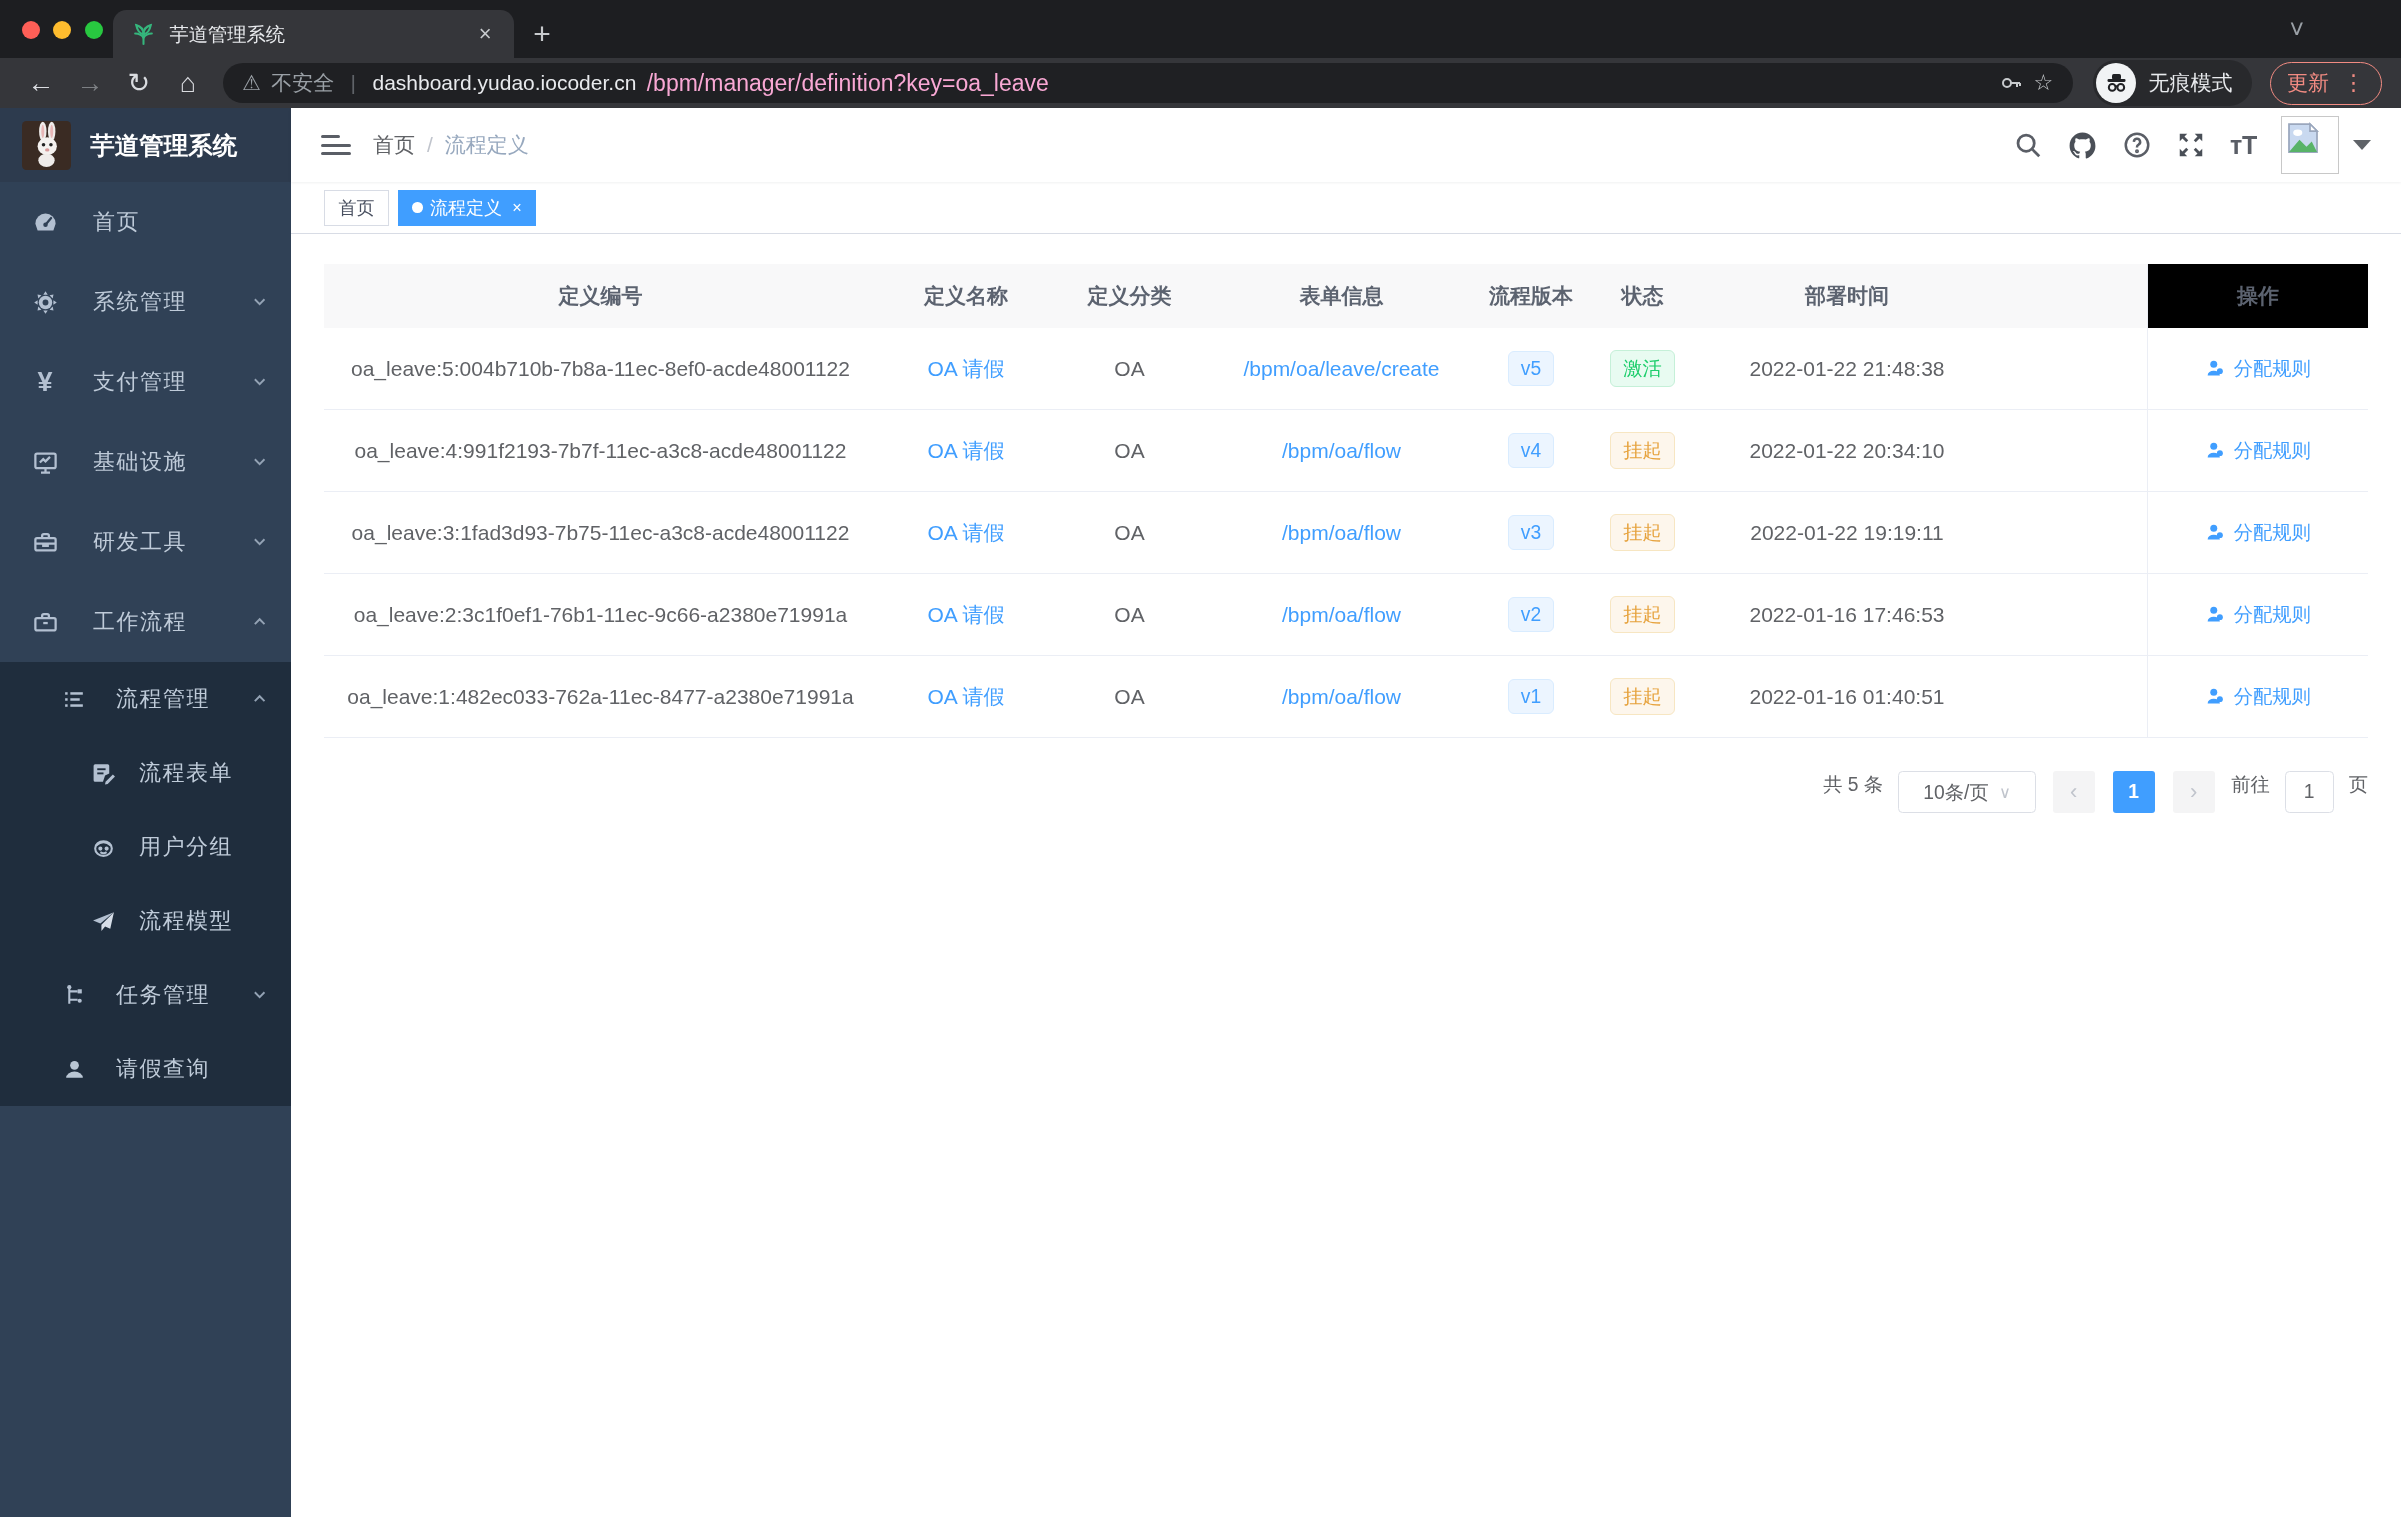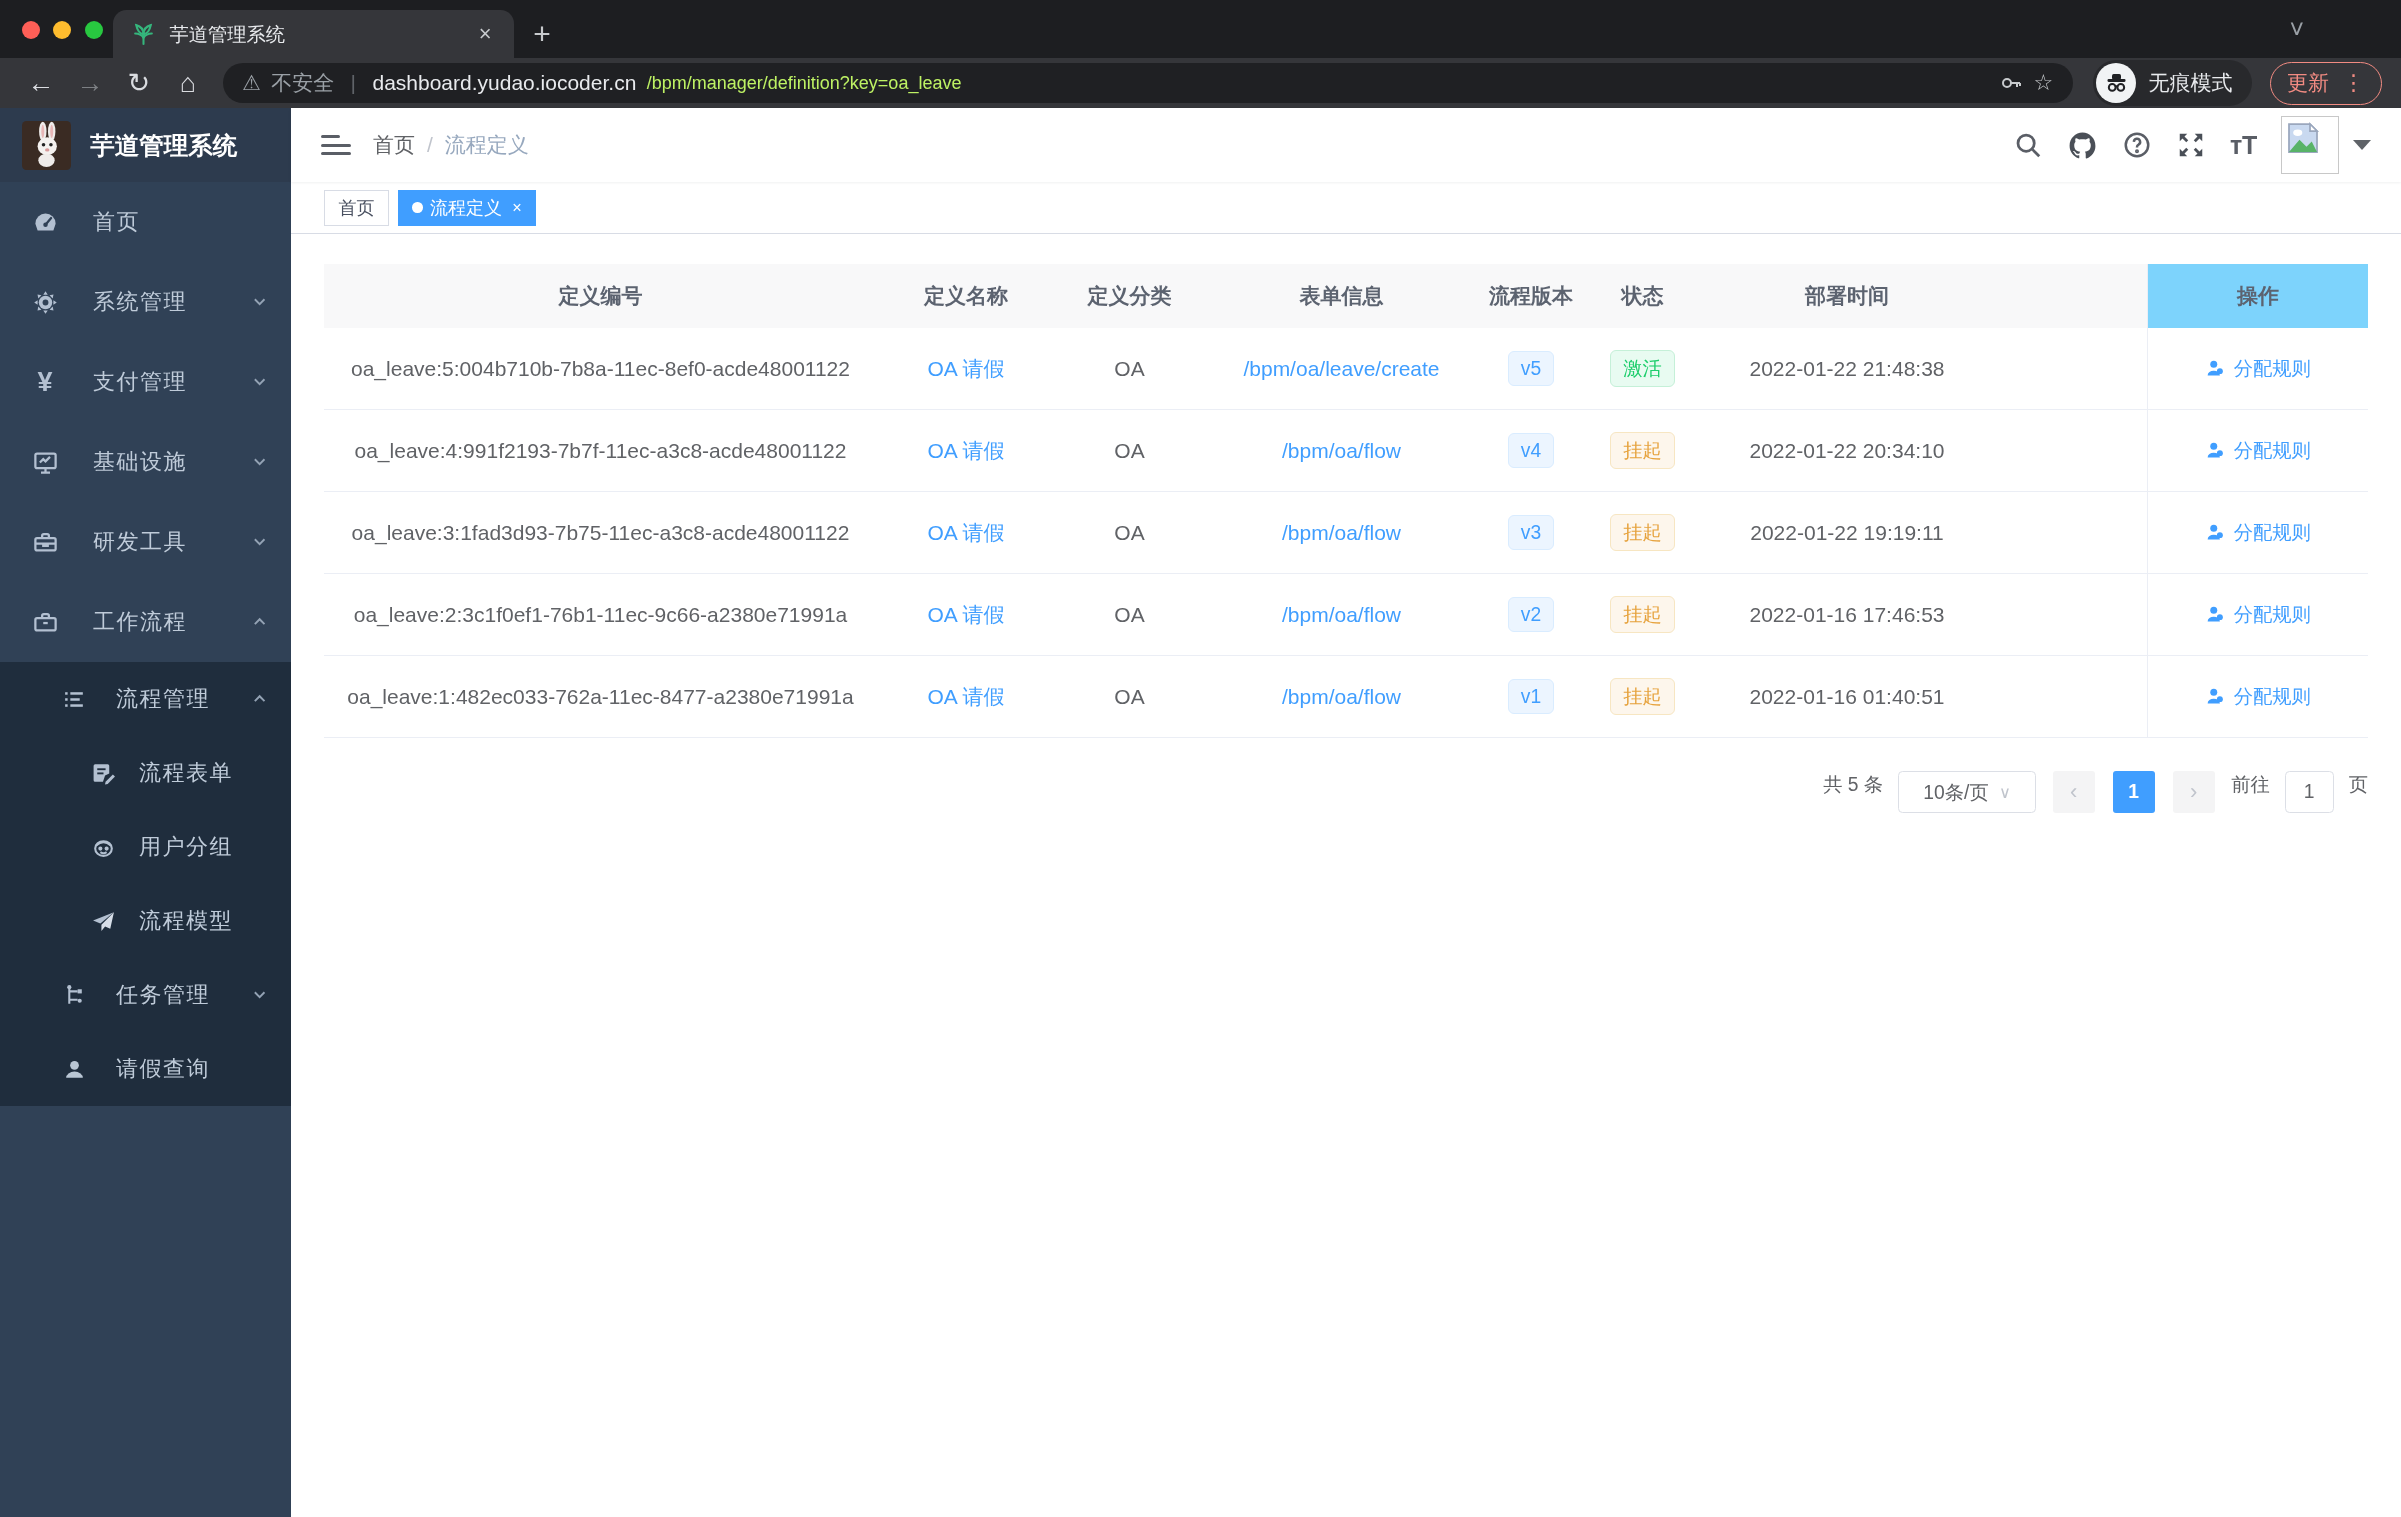--- a/index.html
+++ b/index.html
@@ -20,21 +20,21 @@
 
   .toolbar { height:50px; background:#35363a; display:flex; align-items:center; padding:0 19.3px; gap:6px; }
   .nav-ic { width:43px; text-align:center; font-size:27px; color:#dadce0; }
   .nav-ic.dim { color:#7d8084; }
   .omnibox { flex:1; height:40px; background:#1f2023; border-radius:20px; margin:0 7.4px;
              display:flex; align-items:center; padding:0 19.3px; gap:10.4px; }
   .warn-ic { color:#9aa0a6; font-size:21px; }
   .notsecure { color:#9aa0a6; font-size:21px; }
   .url-sep { color:#5f6368; font-size:21px; margin:0 6px; }
   .url-host { color:#e8eaed; font-size:21px; }
-  .url-path { color:#bef264; font-size:18px; }
+  .url-path { color:#f9a8d4; font-size:23px; }
   .omni-spacer { flex:1; }
   .key-ic,.star-ic { color:#c7cacd; font-size:22px; }
   .incog { height:46px; background:#28292c; border-radius:24px; display:flex; align-items:center;
            gap:12px; padding:0 19.3px 0 3px; margin-left:7.4px; }
   .incog-circle { width:40px; height:40px; border-radius:50%; background:#f1f3f4; display:flex; align-items:center; justify-content:center; }
   .incog-label { color:#e8eaed; font-size:21px; }
   .update-pill { height:43px; border:1.5px solid #f28b82; border-radius:22px; display:flex; align-items:center;
                  gap:13.4px; padding:0 16.3px; margin-left:12px; color:#f28b82; font-size:21px; }
   .update-dots { font-size:22px; letter-spacing:0; }
 
@@ -85,21 +85,21 @@
   .content { flex:1; padding:30px 33px; background:#fff; }
   .table { width:100%; font-size:21px; color:#606266; }
   .tr { display:flex; align-items:center; height:82px; border-bottom:0.7px solid #ebeef5; background:#fff; }
   .thead { display:flex; align-items:center; height:64px; background:#f8f8f9; color:#5c6370; font-weight:bold; }
   .cell { text-align:center; flex-shrink:0; }
   .c-id{width:553px}.c-name{width:178px}.c-cat{width:149px}.c-form{width:275px}
   .c-ver{width:104px}.c-status{width:119px}.c-time{width:290px}
   .c-gap{flex:1}
   .c-action{width:221px; align-self:stretch; display:flex; align-items:center; justify-content:center;
             border-left:0.7px solid #ebeef5; background:inherit;}
-  .thead .c-action { background:#7dd3fc; }
+  .thead .c-action { background:#000000; }
   .link { color:#409eff; cursor:pointer; }
   .tagv { display:inline-block; padding:5.2px 12px; background:#ecf5ff; border:0.7px solid #d9ecff;
           border-radius:6px; color:#409eff; font-size:19.3px; line-height:1.2; }
   .tags { display:inline-block; padding:6px 12px; border-radius:6px; font-size:19.3px; line-height:1.2;font-family:Liberation Serif, serif; }
   .tags.success { background:#e8fbf1; border:0.7px solid #c5f0d8; color:#1dce6c; }
   .tags.warning { background:#fdf6ec; border:0.7px solid #f7e6c2; color:#e6a23c; }
   .action-link { color:#409eff; display:inline-flex; align-items:center; gap:7.4px; font-size:19.3px; cursor:pointer; }
 
   .pagination { margin-top:33px; display:flex; justify-content:flex-end; gap:15px;
                 font-size:19.3px; color:#606266; }

